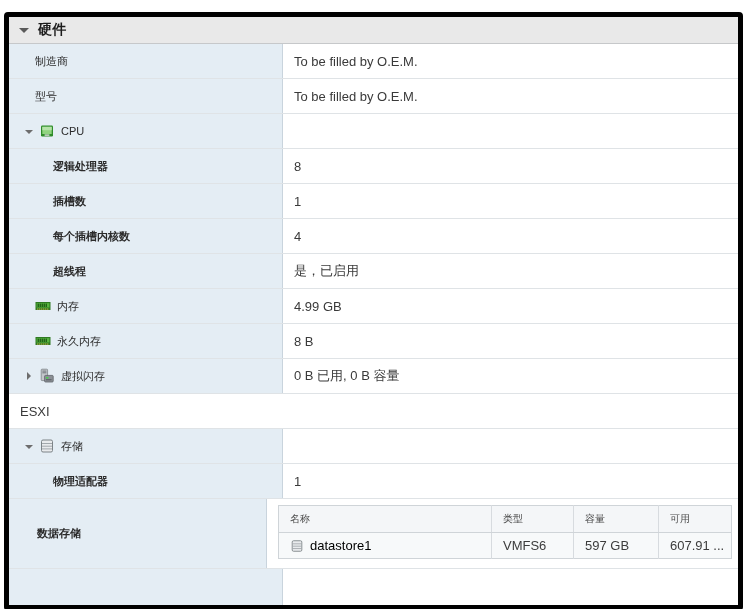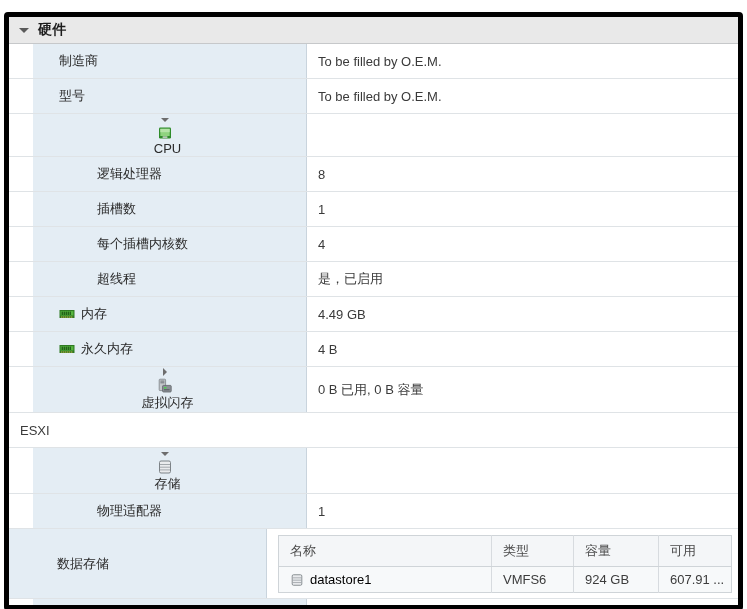--- a/index.html
+++ b/index.html
@@ -72,44 +72,43 @@
   }
   .row:last-child { border-bottom: none; }
   .cell-key {
     width: 274px;
     flex: 0 0 274px;
     background: #e4edf4;
     border-right: 1px solid #c9d4dd;
     box-sizing: border-box;
     display: flex;
     align-items: center;
-    font-size: 13px;
+    font-size: 11px;
     color: #2b2b2b;
     padding: 0 6px;
-    margin-left: 24px;
   }
   .cell-val {
     flex: 1 1 auto;
     background: #ffffff;
     box-sizing: border-box;
     display: flex;
     align-items: center;
     font-size: 13px;
     color: #3a3a3a;
     padding: 0 6px 0 11px;
   }
   .row.tall { min-height: 70px; justify-content: flex-end; }
   .row.tall .cell-val { align-items: flex-start; padding-top: 5px; }
   .row.filler { border-bottom: none; }
   .row.filler .cell-key { background: #e4edf4; }
 
   
-  .k-l0 { padding-left: 2px; flex-direction: column; }   
+  .k-l0 { padding-left: 15px; }   
   .k-l1 { padding-left: 26px; }  
-  .k-l2 { padding-left: 64px; }
+  .k-l2 { padding-left: 44px; font-weight: bold; }
 
   .caret {
     width: 11px;
     height: 11px;
     position: relative;
     flex: 0 0 11px;
     margin-right: 4px;
   }
   .caret.open::before {
     content: "";
@@ -147,21 +146,21 @@
     border: 1px solid #cfd4d8;
     border-collapse: collapse;
     width: 453px;
     background: #ffffff;
     table-layout: fixed;
   }
   .ds-table th {
     background: #f4f6f8;
     border-right: 1px solid #d7dbdf;
     border-bottom: 1px solid #cfd4d8;
-    font-size: 13px;
+    font-size: 10px;
     font-weight: normal;
     color: #4a4a4a;
     text-align: left;
     padding: 6px 0 6px 11px;
     height: 18px;
     box-sizing: border-box;
   }
   .ds-table th:last-child { border-right: none; }
   .ds-table td {
     background: #f7f9fa;
@@ -283,21 +282,21 @@
                   <rect x="6.2" y="10.4" width="1.1" height="1.3"></rect>
                   <rect x="8.2" y="10.4" width="1.1" height="1.3"></rect>
                   <rect x="10.2" y="10.4" width="1.1" height="1.3"></rect>
                   <rect x="12.2" y="10.4" width="1.1" height="1.3"></rect>
                 </g>
               </svg>
             </span>
             <span class="klabel">内存</span>
           </div>
           <div class="cell-val">
-            <span>4.49 GB</span>
+            <span>4.99 GB</span>
           </div>
         </div>
         <div class="row">
           <div class="cell-key k-l1">
             <span class="ico">
               <svg width="16" height="16" viewBox="0 0 16 16">
                 <rect x="0.5" y="4" width="15" height="8" fill="#2f7a22"></rect>
                 <rect x="1.6" y="5.1" width="12.8" height="4.4" fill="#56b53f"></rect>
                 <g fill="#1e5a16">
                   <rect x="2.6" y="5.6" width="1.3" height="3.4"></rect>
@@ -312,21 +311,21 @@
                   <rect x="6.2" y="10.4" width="1.1" height="1.3"></rect>
                   <rect x="8.2" y="10.4" width="1.1" height="1.3"></rect>
                   <rect x="10.2" y="10.4" width="1.1" height="1.3"></rect>
                   <rect x="12.2" y="10.4" width="1.1" height="1.3"></rect>
                 </g>
               </svg>
             </span>
             <span class="klabel">永久内存</span>
           </div>
           <div class="cell-val">
-            <span>4 B</span>
+            <span>8 B</span>
           </div>
         </div>
         <div class="row">
           <div class="cell-key k-l0">
             <span class="caret closed"></span>
             <span class="ico">
               <svg width="16" height="16" viewBox="0 0 16 16">
                 <rect x="2.2" y="1.2" width="6.4" height="11.4" rx="0.8" fill="#c3c7cb" stroke="#7c8186" stroke-width="0.8"></rect>
                 <rect x="3.4" y="2.6" width="4" height="1" fill="#6f7479"></rect>
                 <rect x="3.4" y="4.3" width="4" height="1" fill="#6f7479"></rect>
@@ -389,21 +388,21 @@
                     <td>
                       <div class="ds-name">
                         <span style="display: inline-block; width: 14px; height: 14px;"><svg width="14" height="14" viewBox="0 0 16 16">
                             <rect x="2.5" y="2" width="11" height="12" rx="1.5" fill="#e9ebed" stroke="#7d8387" stroke-width="1"></rect>
                             <path d="M3 5.5 H13 M3 8.2 H13 M3 10.9 H13" stroke="#9aa0a5" stroke-width="0.9" fill="none"></path>
                           </svg></span>
                         <a class="ds-link" href="#">datastore1</a>
                       </div>
                     </td>
                     <td>VMFS6</td>
-                    <td>924 GB</td>
+                    <td>597 GB</td>
                     <td>607.91 ...</td>
                   </tr>
                 </tbody>
               </table>
             </div>
           </div>
         </div>
         <div class="row filler" style="flex: 1 1 0%; min-height: 0px;">
           <div class="cell-key"></div>
           <div class="cell-val"></div>

